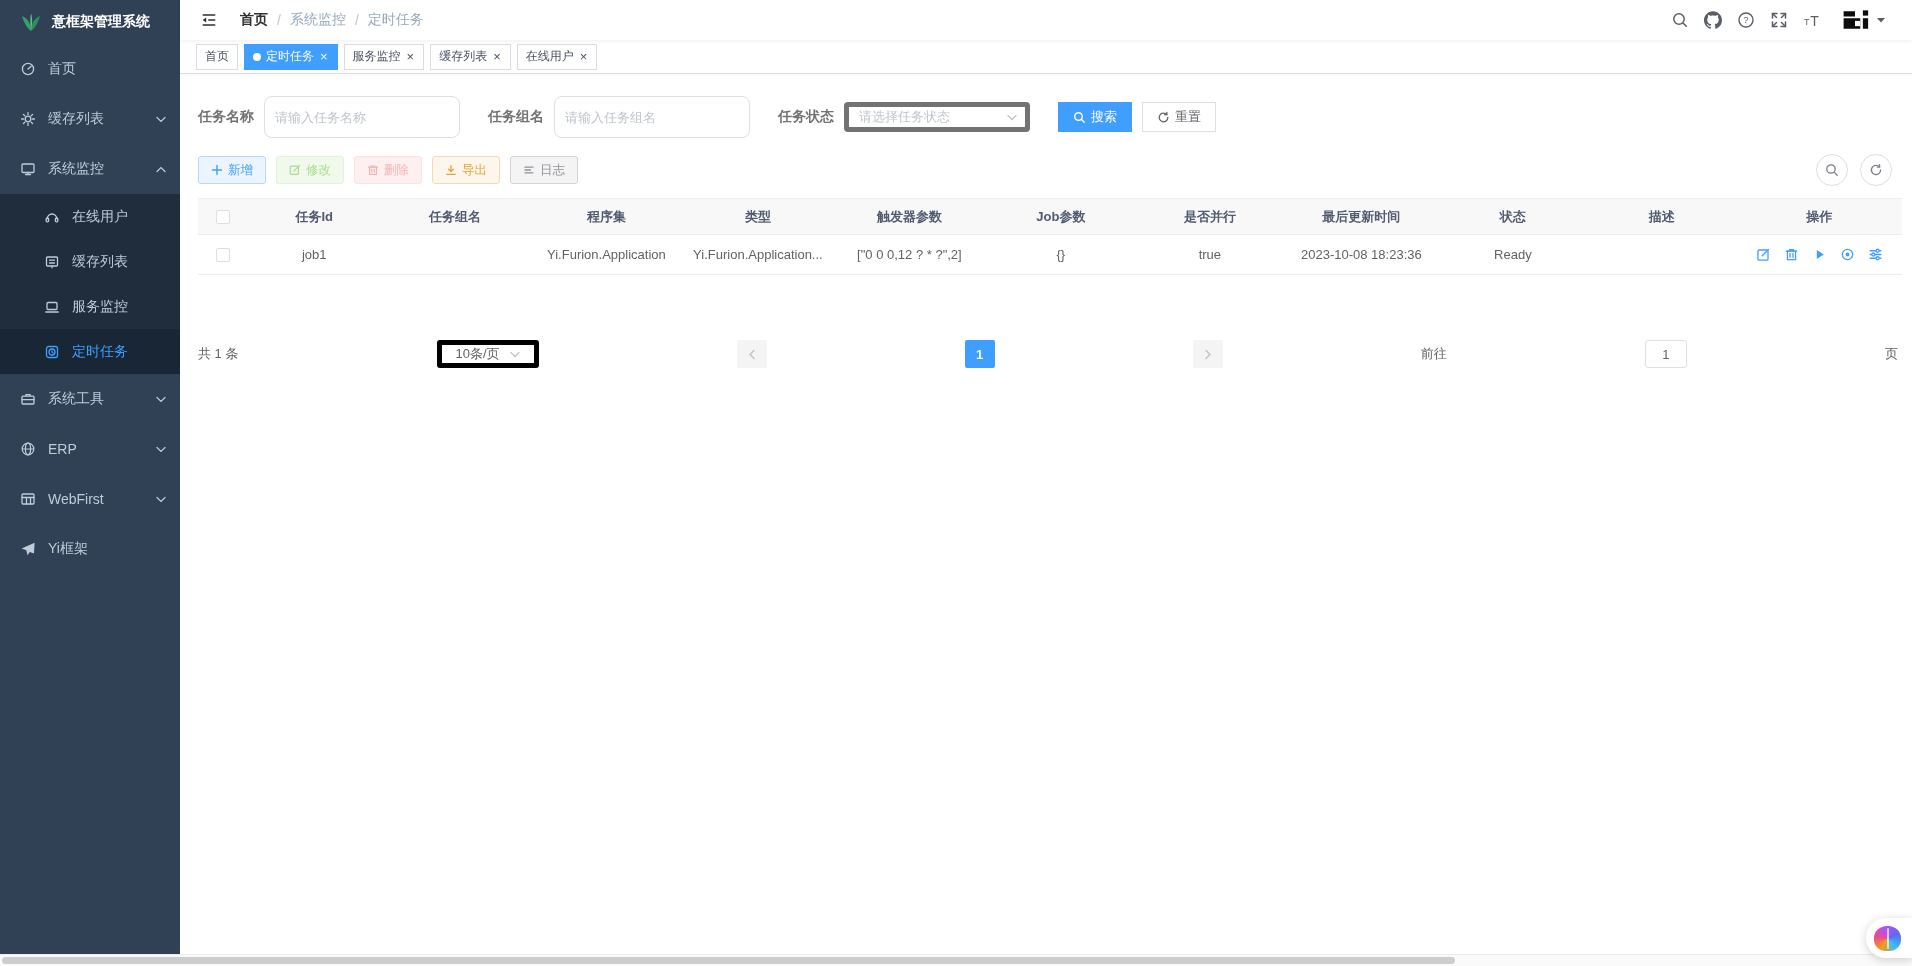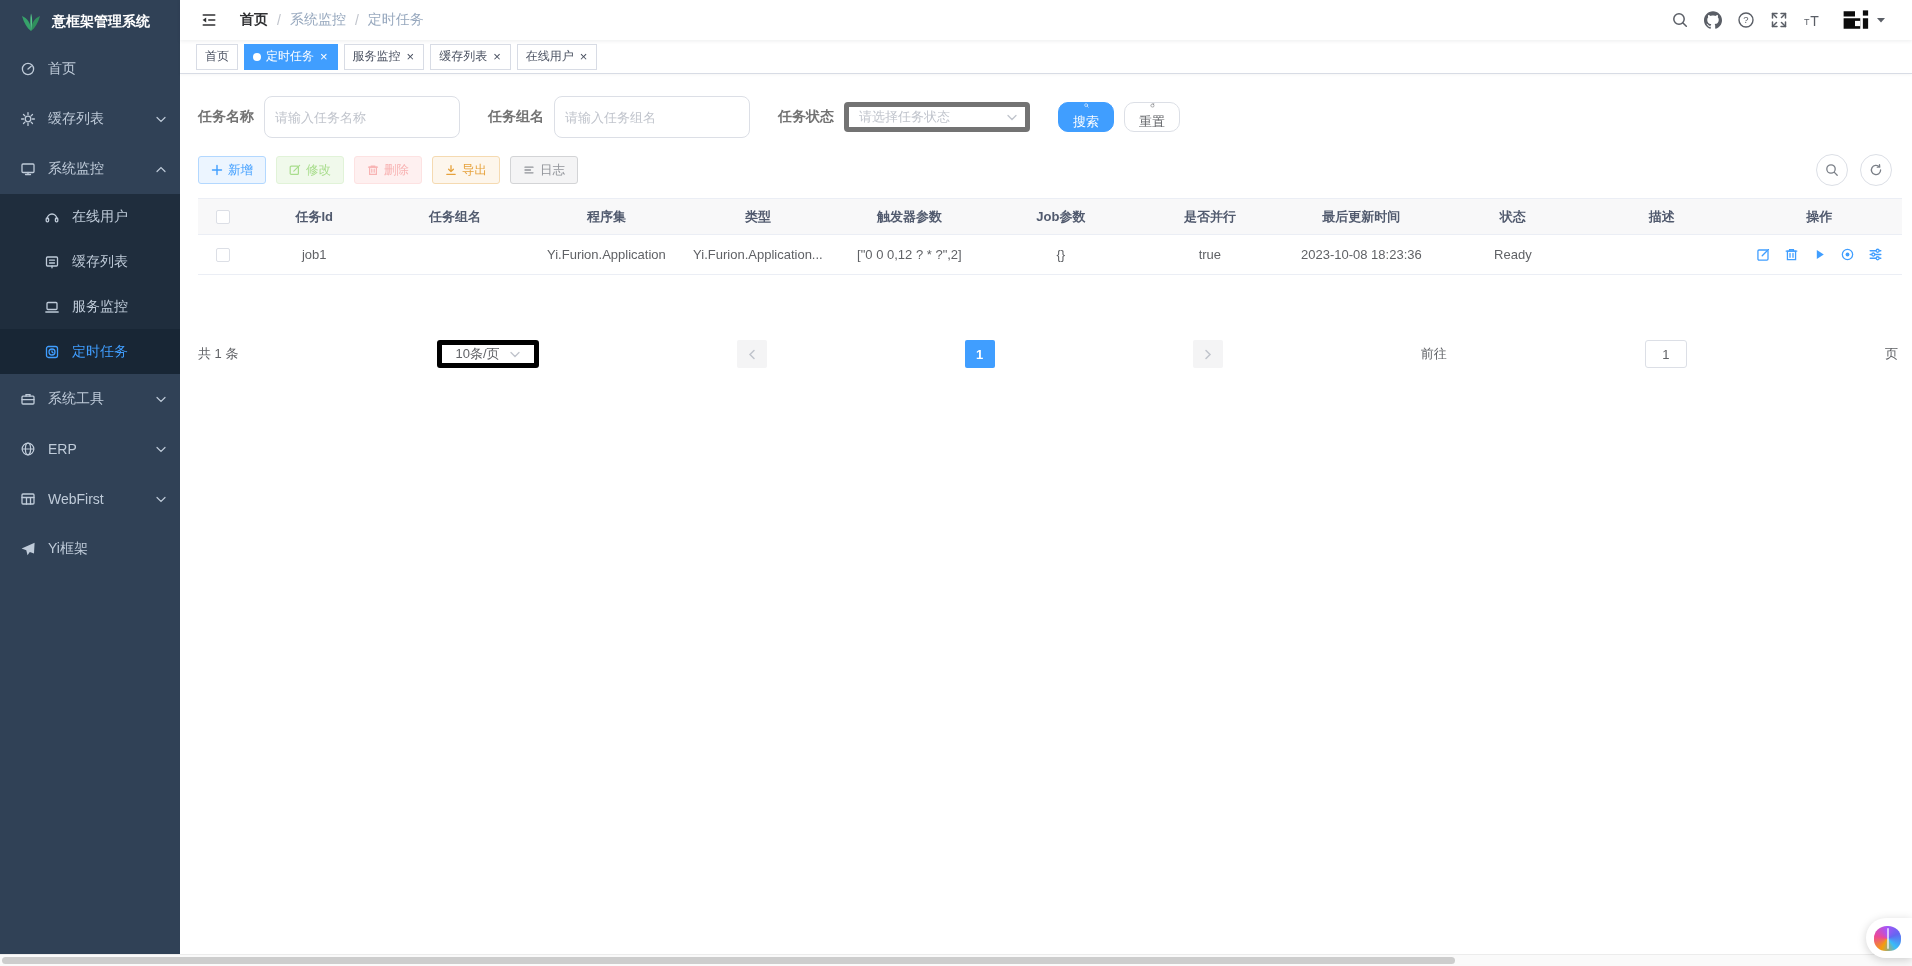--- a/index.html
+++ b/index.html
@@ -42,21 +42,21 @@
 
   .content { flex:1; padding:14px 10px 0 18px; background:#fff; }
 
   
   .filter-row { display:flex; align-items:center; margin:8px 0 16px; }
   .f-label { font-weight:700; color:#737373; font-size:14px; margin-right:10px; white-space:nowrap; }
   .f-input { width:196px; height:42px; border:1px solid #dcdfe6; border-radius:8px; padding:0 10px; font-size:13px; color:#606266; outline:none; font-family:"Liberation Sans", sans-serif; }
   .f-input::placeholder { color:#c0c4cc; }
   .f-select { width:186px; height:30px; border:5px solid #737373; border-radius:4px; padding:0 8px 0 10px; font-size:13px; color:#c0c4cc; display:flex; align-items:center; justify-content:space-between; cursor:pointer; background:#fff; }
   .f-gap { width:28px; }
-  .btn { height:30px; border-radius:10px; font-size:13px; display:inline-flex; align-items:center; gap:5px; padding:0 14px; cursor:pointer; border:1px solid transparent; font-family:"Liberation Sans", sans-serif;flex-direction:column; }
+  .btn { height:30px; border-radius:0; font-size:13px; display:inline-flex; align-items:center; gap:5px; padding:0 14px; cursor:pointer; border:1px solid transparent; font-family:"Liberation Sans", sans-serif; }
   .btn-primary { background:#409eff; border-color:#409eff; color:#fff; }
   .btn-plain { background:#fff; border-color:#dcdfe6; color:#606266; }
 
   
   .toolbar-row { display:flex; align-items:center; margin:6px 0 12px; }
   .tb { height:28px; padding:0 12px; border-radius:3px; font-size:12.5px; display:inline-flex; align-items:center; gap:5px; margin-right:10px; cursor:pointer; border:1px solid; background:#fff; font-family:"Liberation Sans", sans-serif; }
   .tb-add { color:#409eff; background:#ecf5ff; border-color:#b3d8ff; }
   .tb-edit { color:#a8dd8c; background:#f0f9eb; border-color:#e1f3d8; cursor:not-allowed; }
   .tb-del { color:#f8b3b3; background:#fef0f0; border-color:#fde2e2; cursor:not-allowed; }
   .tb-export { color:#e6a23c; background:#fdf6ec; border-color:#f5dab1; }

